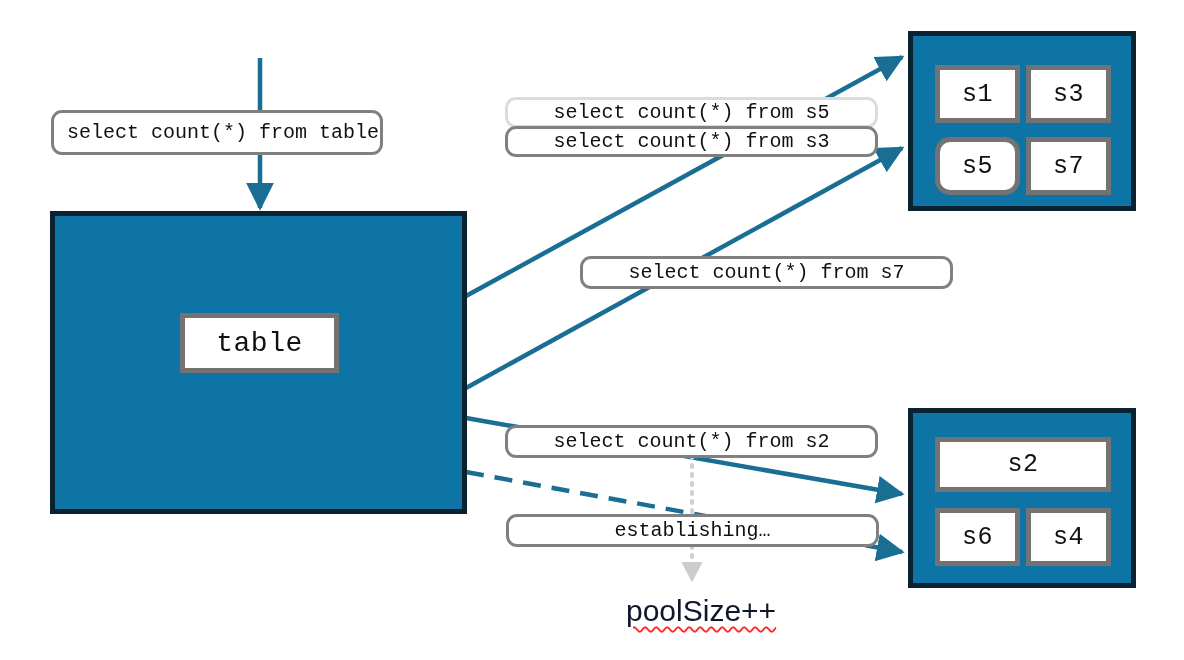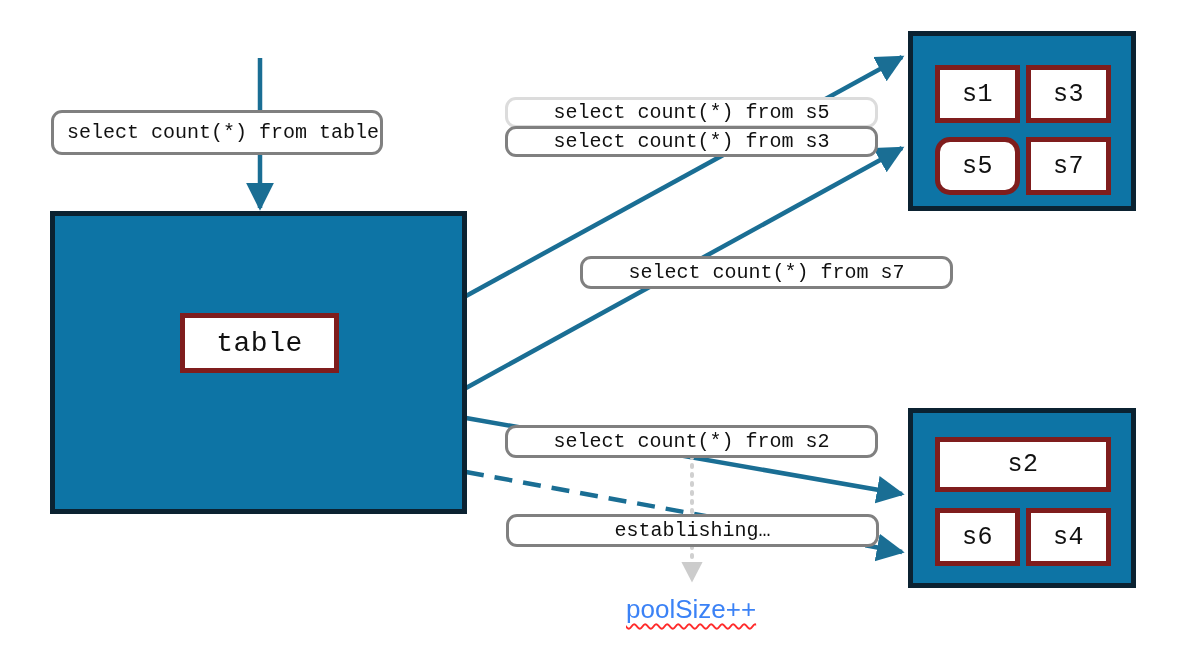--- a/index.html
+++ b/index.html
@@ -27,21 +27,21 @@
     position: absolute;
     background: #0d74a5;
     border: 5px solid #0b2231;
     box-sizing: border-box;
   }
 
   
   .node {
     position: absolute;
     background: #ffffff;
-    border: 5px solid #7f1d1d;
+    border: 5px solid #737373;
     box-sizing: border-box;
     display: flex;
     align-items: center;
     justify-content: center;
     font-family: "Liberation Mono", "DejaVu Sans Mono", monospace;
     color: #111111;
     letter-spacing: 0.5px;
   }
   .node.small { font-size: 25px; }
   .node.big   { font-size: 28px; }
@@ -60,22 +60,22 @@
     font-size: 20px;
     color: #111111;
     white-space: nowrap;
   }
   .pill.faded { border-color: #dcdcdc; }
 
   
   .ghost-text {
     position: absolute;
     font-family: "Liberation Sans", "DejaVu Sans", sans-serif;
-    font-size: 26px;
-    color: #3b82f6;
+    font-size: 30px;
+    color: #0f172a;
     white-space: nowrap;
     text-decoration: underline wavy #ff2b2b;
     text-underline-offset: 5px;
     text-decoration-thickness: 1.5px;
   }
 
   svg { overflow: visible; }
 </style>
 </head>
 <body>

